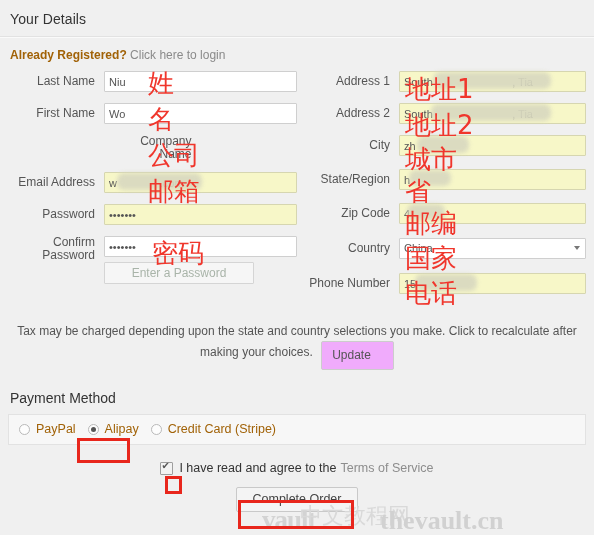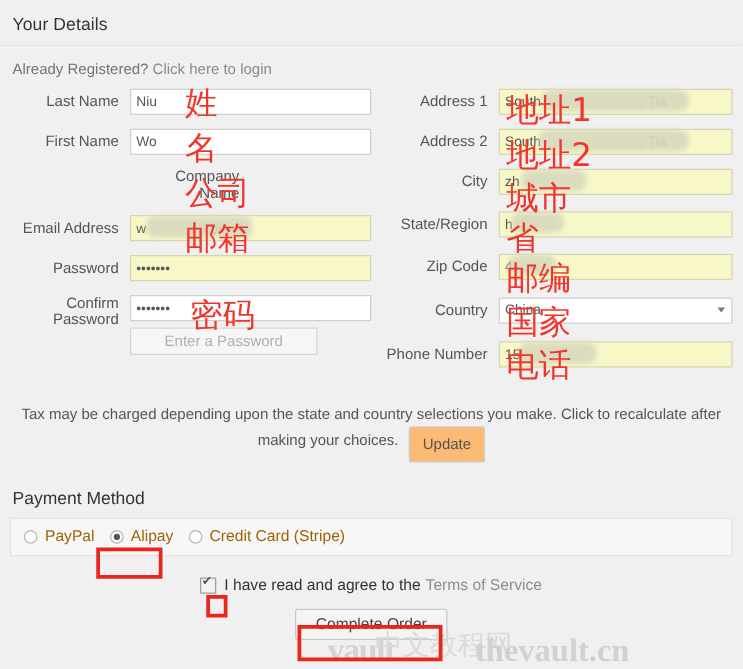--- a/index.html
+++ b/index.html
@@ -30,22 +30,22 @@
     background: #e2e2e2;
     border-bottom: 1px solid #fafafa;
     margin: 0 0 10px 0;
   }
 
   .registered-line {
     padding: 0 0 9px 10px;
     font-size: 12px;
   }
   .registered-strong {
-    color: #737373;
-    font-weight: normal;
+    color: #a16207;
+    font-weight: bold;
   }
   .registered-link {
     color: #8a8a8a;
     text-decoration: none;
   }
 
   
   .columns {
     display: flex;
     padding: 0 8px;
@@ -138,24 +138,24 @@
   .tax-block {
     text-align: center;
     padding: 16px 12px 4px 12px;
     font-size: 12px;
     color: #555;
     line-height: 20px;
   }
   .update-btn {
     display: inline-block;
     border: 1px solid #cccccc;
-    background: #fdba74;
+    background: #f0abfc;
     color: #555;
     font-size: 12px;
-    padding: 3px 10px 4px 10px;
+    padding: 3px 22px 4px 10px;
     border-radius: 2px;
     vertical-align: -3px;
     margin-left: 5px;
     font-family: "Liberation Sans", sans-serif;
   }
 
   
   .pm-title {
     font-size: 14px;
     color: #333;

